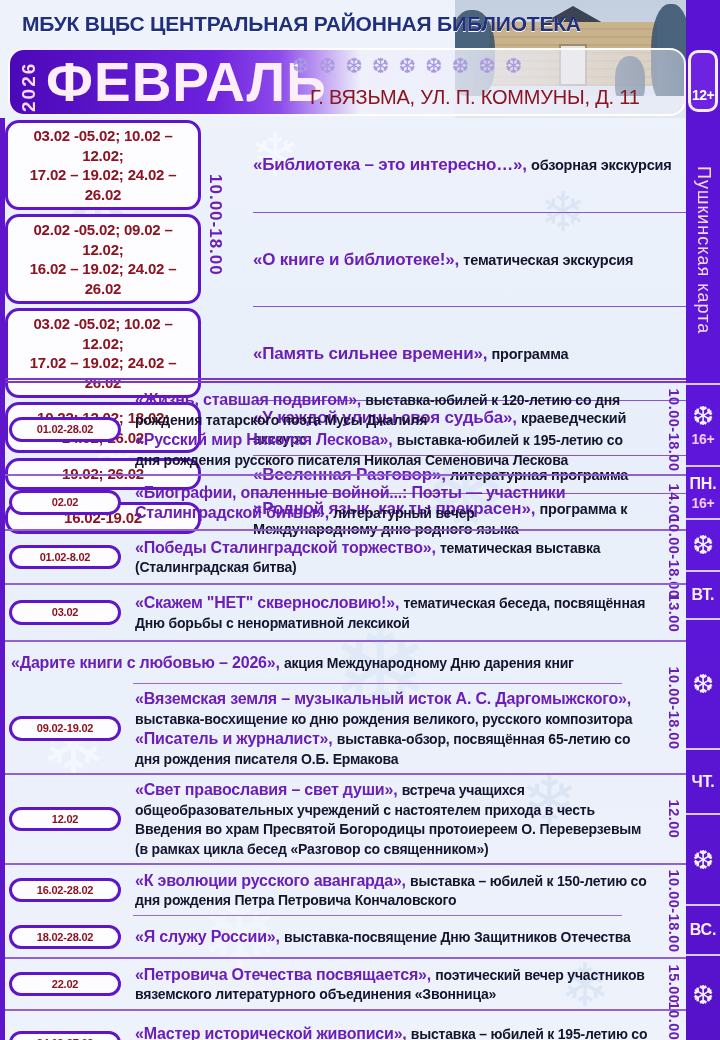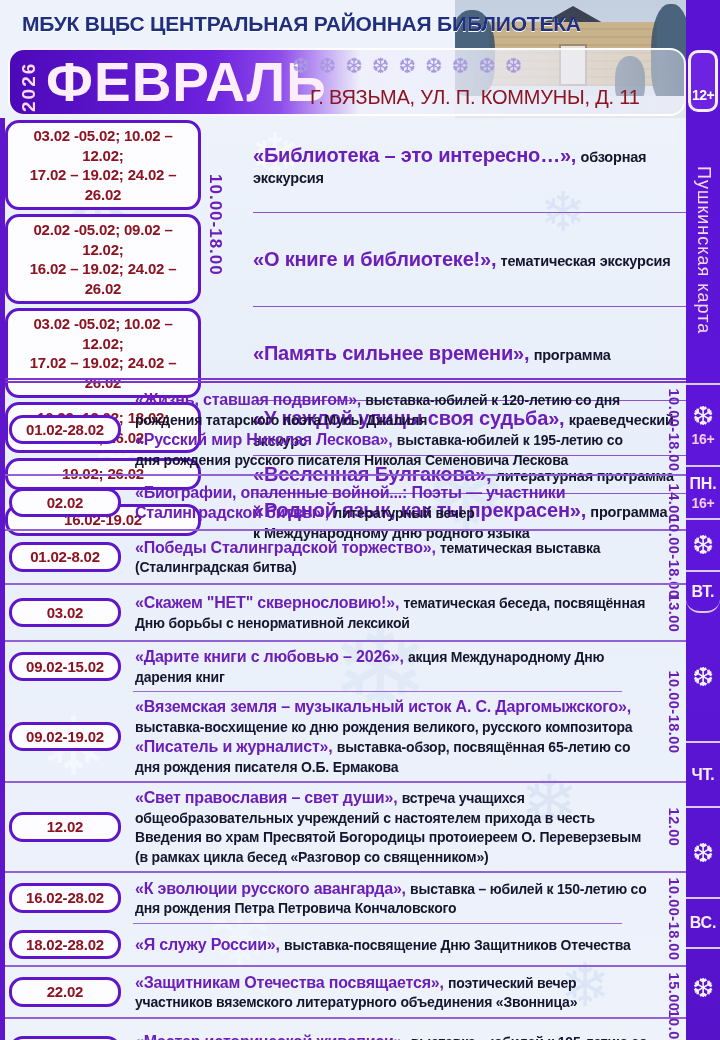--- a/index.html
+++ b/index.html
@@ -71,37 +71,37 @@
   .t-date { width:196px; flex:0 0 196px; display:flex; align-items:center; padding:2px 0;justify-content:center; }
   .t-date .date-box { width:100%; }
   .date-box { background:#fdfcff; border:3px solid #5f15c9; border-radius:14px;
               color:#8c1420; font-weight:bold; font-size:15px; line-height:1.3;
               text-align:center; padding:3px 6px; white-space:pre-line; }
   .t-gap { width:52px; flex:0 0 52px; }
   .t-event { flex:1; display:flex; flex-direction:column; justify-content:center; padding:4px 10px 4px 0; }
   .t-row + .t-row .t-event { border-top:1.5px solid #8b52d4; }
   .t-row + .t-row .t-gap { border-top:0; }
   .ev-line { line-height:1.25; }
-  .ev-title { color:#6b1fb8; font-weight:bold; font-size:20px; }
+  .ev-title { color:#6b1fb8; font-weight:bold; font-size:17px; }
   .ev-desc { color:#15152e; font-size:14.5px; font-weight:bold; }
   .top-time { position:absolute; left:200px; top:56px; height:180px; writing-mode:vertical-rl;
               color:#6b1fb8; font-weight:bold; font-size:17px; letter-spacing:1px; }
 
   
   .section-divider { position:absolute; left:0; top:378px; width:686px; height:5px; z-index:3;
                      border-top:2px solid #7a36cf; border-bottom:2px solid #7a36cf; }
 
   
   .main-section { position:absolute; left:5px; top:385px; width:681px; z-index:3; }
   .m-group { position:relative; padding-right:30px; }
   .m-group + .m-group { border-top:2px solid #9361d6; }
   .m-row { display:flex; align-items:center; }
   .m-date { width:124px; flex:0 0 124px; display:flex; align-items:center; justify-content:flex-start;
             padding:3px 0 3px 4px; }
-  .m-date .date-box { width:112px; font-size:15px; padding:2px 2px; }
+  .m-date .date-box { width:112px; font-size:11px; padding:2px 2px; }
   .m-content { flex:1; padding:4px 8px 4px 6px; }
   .m-content p { line-height:1.22; margin:1px 0; }
   .m-content .ev-title { font-size:16px; }
   .m-content .ev-desc { font-size:14px; }
   .sub-divider { border-top:1.5px solid #9a6ad8; margin:0 34px 0 128px; }
   .time-v { position:absolute; right:4px; top:50%; transform:translateY(-50%);
             writing-mode:vertical-rl; color:#6b1fb8; font-weight:bold; font-size:14.5px;
             letter-spacing:.5px; white-space:nowrap; }
 </style>
 </head>
@@ -152,21 +152,21 @@
       <span class="sb-flake">❆</span>
       <span class="sb-age">16+</span>
     </div>
     <div class="sb-seg" style="height:53px;">
       <span class="sb-day">ПН.</span>
       <span class="sb-age">16+</span>
     </div>
     <div class="sb-seg" style="height:52px;">
       <span class="sb-flake">❆</span>
     </div>
-    <div class="sb-seg" style="height:41px;border-radius:14px;">
+    <div class="sb-seg" style="height:48px;">
       <span class="sb-day">ВТ.</span>
     </div>
     <div class="sb-seg" style="height:130px;">
       <span class="sb-flake">❆</span>
     </div>
     <div class="sb-seg" style="height:65px;">
       <span class="sb-day">ЧТ.</span>
     </div>
     <div class="sb-seg" style="height:91px;">
       <span class="sb-flake">❆</span>
@@ -221,21 +221,21 @@
       <div class="t-event">
         <div class="ev-line"><span class="ev-title">«У каждой улицы своя судьба»,</span> <span class="ev-desc">краеведческий экскурс</span></div>
       </div>
     </div>
     <div class="t-row" style="min-height:38px;">
       <div class="t-date">
           <div class="date-box">19.02; 26.02</div>
         </div>
       <div class="t-gap"></div>
       <div class="t-event">
-        <div class="ev-line"><span class="ev-title">«Вселенная Булгакова»,</span> <span class="ev-desc">литературная программа</span></div>
+        <div class="ev-line"><span class="ev-title">«Вселенная Разговор»,</span> <span class="ev-desc">литературная программа</span></div>
       </div>
     </div>
     <div class="t-row" style="min-height:48px;">
       <div class="t-date">
           <div class="date-box">16.02-19.02</div>
         </div>
       <div class="t-gap"></div>
       <div class="t-event">
         <div class="ev-line"><span class="ev-title">«Родной язык, как ты прекрасен»,</span> <span class="ev-desc">программа к Международному дню родного языка</span></div>
       </div>
@@ -291,23 +291,20 @@
           </div>
         <div class="m-content">
           <p><span class="ev-title">«Скажем "НЕТ" сквернословию!»,</span> <span class="ev-desc">тематическая беседа, посвящённая Дню борьбы с ненормативной лексикой</span></p>
         </div>
       </div>
       <div class="time-v">13.00</div>
     </div>
 
     <div class="m-group">
       <div class="m-row" style="min-height:41px;">
-        <div class="m-date">
-            <div class="date-box">09.02-15.02</div>
-          </div>
         <div class="m-content">
           <p><span class="ev-title">«Дарите книги с любовью – 2026»,</span> <span class="ev-desc">акция Международному Дню дарения книг</span></p>
         </div>
       </div>
       <div class="sub-divider"></div>
       <div class="m-row" style="min-height:89px;">
         <div class="m-date">
             <div class="date-box">09.02-19.02</div>
           </div>
         <div class="m-content">
@@ -350,21 +347,21 @@
       </div>
       <div class="time-v">10.00-18.00</div>
     </div>
 
     <div class="m-group">
       <div class="m-row" style="min-height:50px;">
         <div class="m-date">
             <div class="date-box">22.02</div>
           </div>
         <div class="m-content">
-          <p><span class="ev-title">«Защитникам Отечества посвящается»,</span> <span class="ev-desc">поэтический  вечер участников вяземского литературного объединения  «Звонница»</span></p>
+          <p><span class="ev-title">«Петровича Отечества посвящается»,</span> <span class="ev-desc">поэтический  вечер участников вяземского литературного объединения  «Звонница»</span></p>
         </div>
       </div>
       <div class="time-v">15.00</div>
     </div>
 
     <div class="m-group">
       <div class="m-row" style="min-height:64px;">
         <div class="m-date">
             <div class="date-box">24.02-27.02</div>
           </div>

